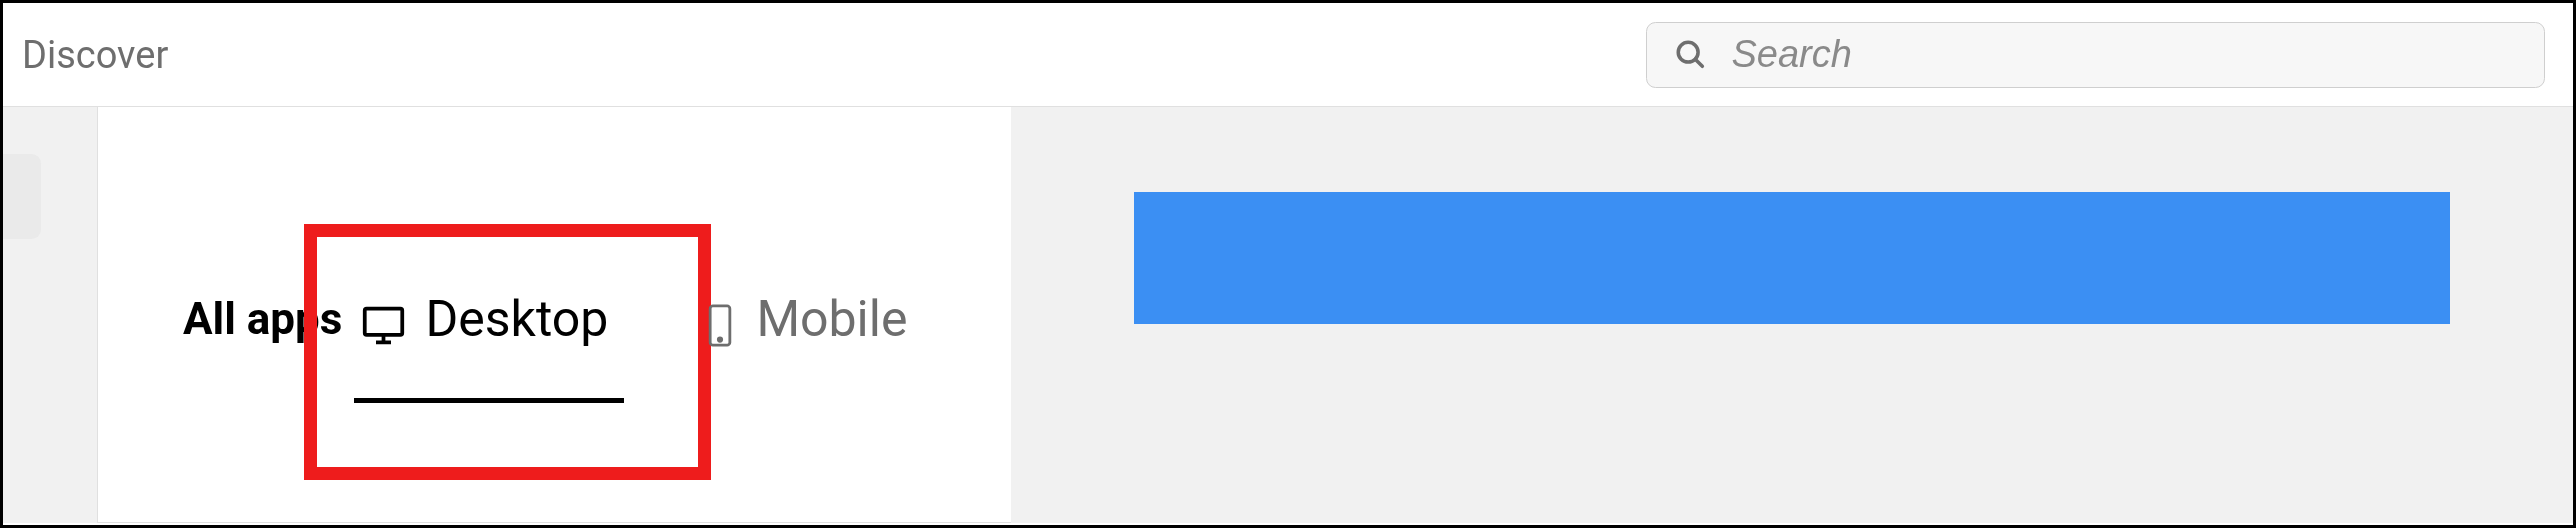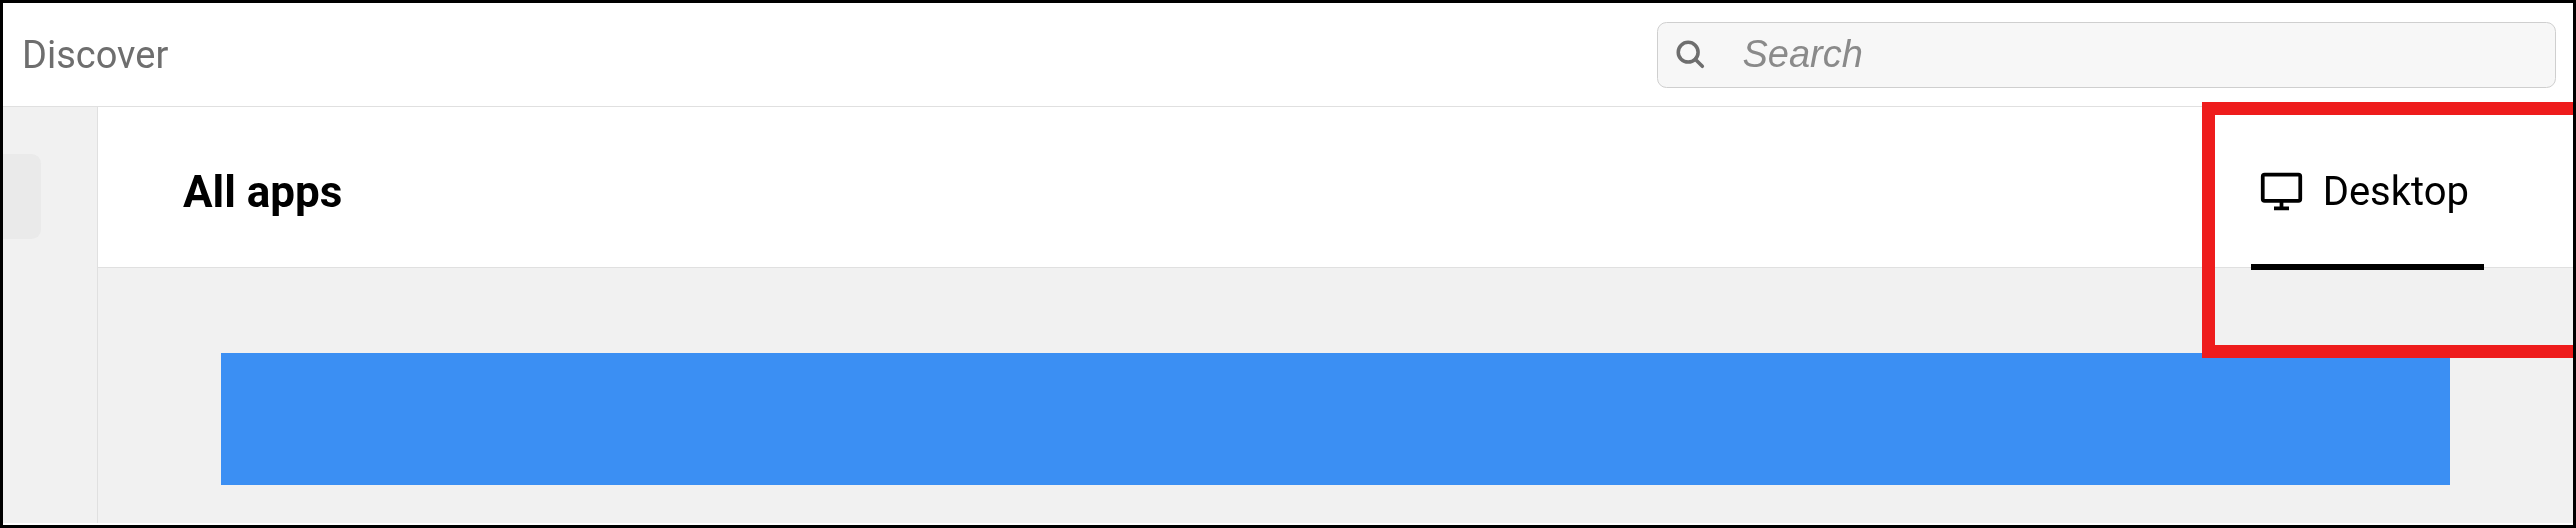--- a/index.html
+++ b/index.html
@@ -54,21 +54,20 @@
       width: 100%;
       height: 66px;
       border: 0.9px solid #cfcfcf;
       border-radius: 9.5px;
       padding-left: 85px;
       font-size: 38px;
       font-style: italic;
       color: #a16207;
       outline: none;
       background: #f7f7f7;
-      margin-left: 11px;
     }
     .search-input::placeholder {
       font-style: italic;
       color: #8a8a8a;
     }
     .search-icon {
       position: absolute;
       left: 28px;
       top: 50%;
       transform: translateY(-50%);
@@ -89,21 +88,21 @@
       width: 38px;
       height: 85px;
       background: #eaeaea;
       border-top-right-radius: 9.5px;
       border-bottom-right-radius: 9.5px;
       margin-top: 47px;
     }
     .content {
       flex: 1;
       display: flex;
-      flex-direction: column;
+      flex-direction: row;
     }
     .tabs-row {
       display: flex;
       align-items: center;
       padding: 28px 85px 19px 85px;
       background: #ffffff;
       border-bottom: 0.9px solid #e0e0e0;
       min-height: 161px;
       position: relative;
     }
@@ -113,23 +112,23 @@
       color: #000000;
       flex: 1;
     }
     .platform-tabs {
       display: flex;
       align-items: center;
       gap: 57px;
     }
     .tab {
       display: flex;
-      align-items: center;
+      align-items: flex-end;
       gap: 19px;
-      font-size: 40px;
+      font-size: 50px;
       font-weight: 400;
       color: #6e6e6e;
       cursor: pointer;
       padding: 19px 19px;
       position: relative;
     }
     .tab.active {
       color: #000000;
       font-weight: 400;
     }
@@ -204,20 +203,29 @@
                 <rect x="2" y="3" width="20" height="14" rx="1"></rect>
                 <line x1="8" y1="21" x2="16" y2="21"></line>
                 <line x1="12" y1="17" x2="12" y2="21"></line>
               </svg>
             </span>
             <span>Desktop</span>
             <span class="tab-underline"></span>
           </div>
         </div>
 
+        <div class="tab">
+          <span class="tab-icon">
+            <svg width="34" height="45" viewBox="0 0 24 32" fill="none" stroke="#6e6e6e" stroke-width="2">
+              <rect x="5" y="2" width="14" height="28" rx="2"></rect>
+              <circle cx="12" cy="26" r="1.2" fill="#6e6e6e"></circle>
+            </svg>
+          </span>
+          <span>Mobile</span>
+        </div>
 
 
       </div>
     </div>
 
     <div class="banner-area">
       <div class="blue-banner"></div>
     </div>
   </div>
 </div>

